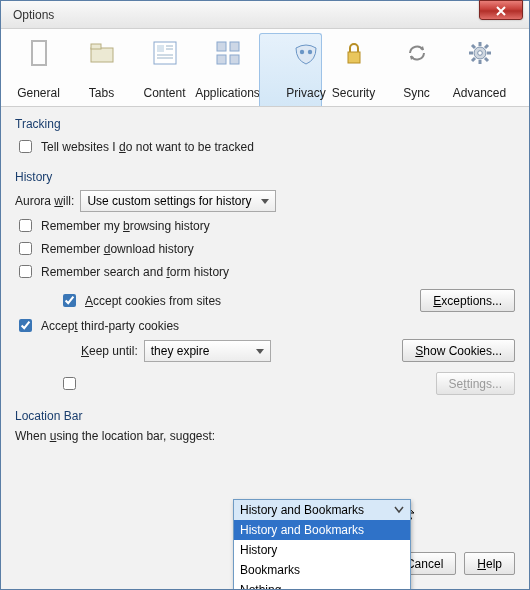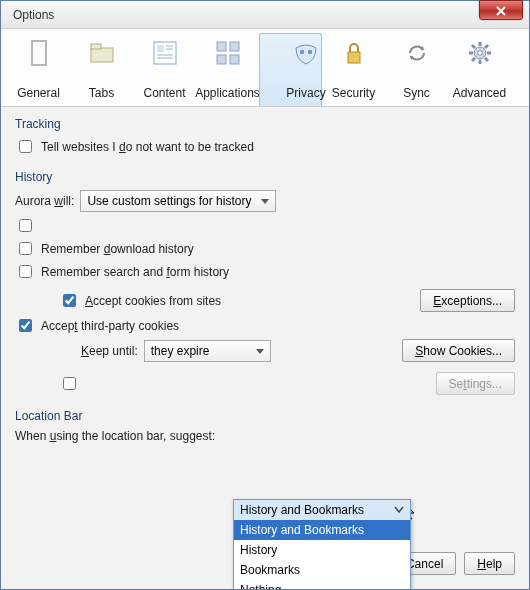--- a/index.html
+++ b/index.html
@@ -235,20 +235,21 @@
       <div class="group-title">History</div>
       <div class="row">
         <label class="lbl"><span>Aurora </span><span class="underline">w</span><span>ill:</span></label>
         <div class="select" style="width:196px">
           <span>Use custom settings for history</span>
         </div>
       </div>
 
       <div class="row indent2">
         <input type="checkbox" class="check" style="">
+        <label class="lbl"><span>Remember my </span><span class="underline">b</span><span>rowsing history</span></label>
       </div>
       <div class="row indent2">
         <input type="checkbox" class="check" style="">
         <label class="lbl"><span>Remember </span><span class="underline">d</span><span>ownload history</span></label>
       </div>
       <div class="row indent2">
         <input type="checkbox" class="check" style="">
         <label class="lbl"><span>Remember search and </span><span class="underline">f</span><span>orm history</span></label>
       </div>
 

